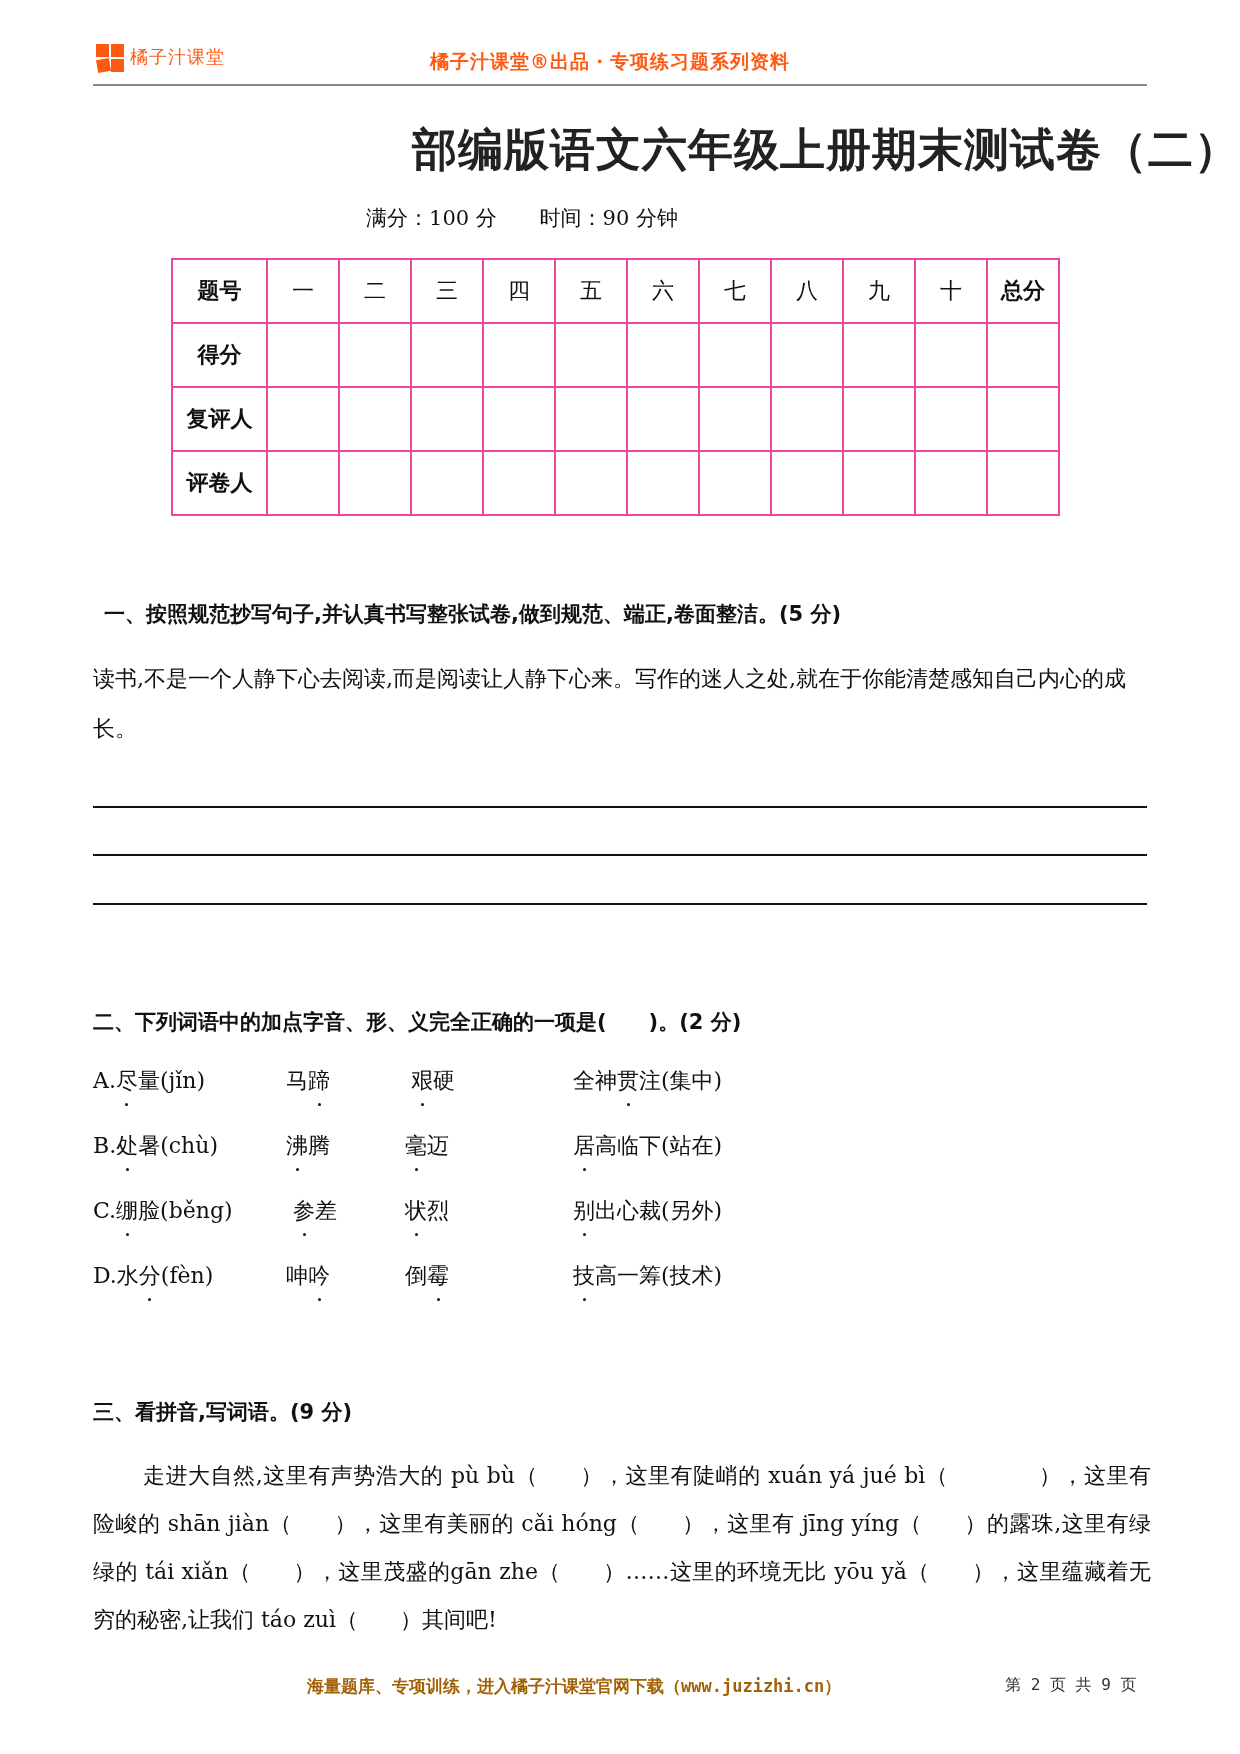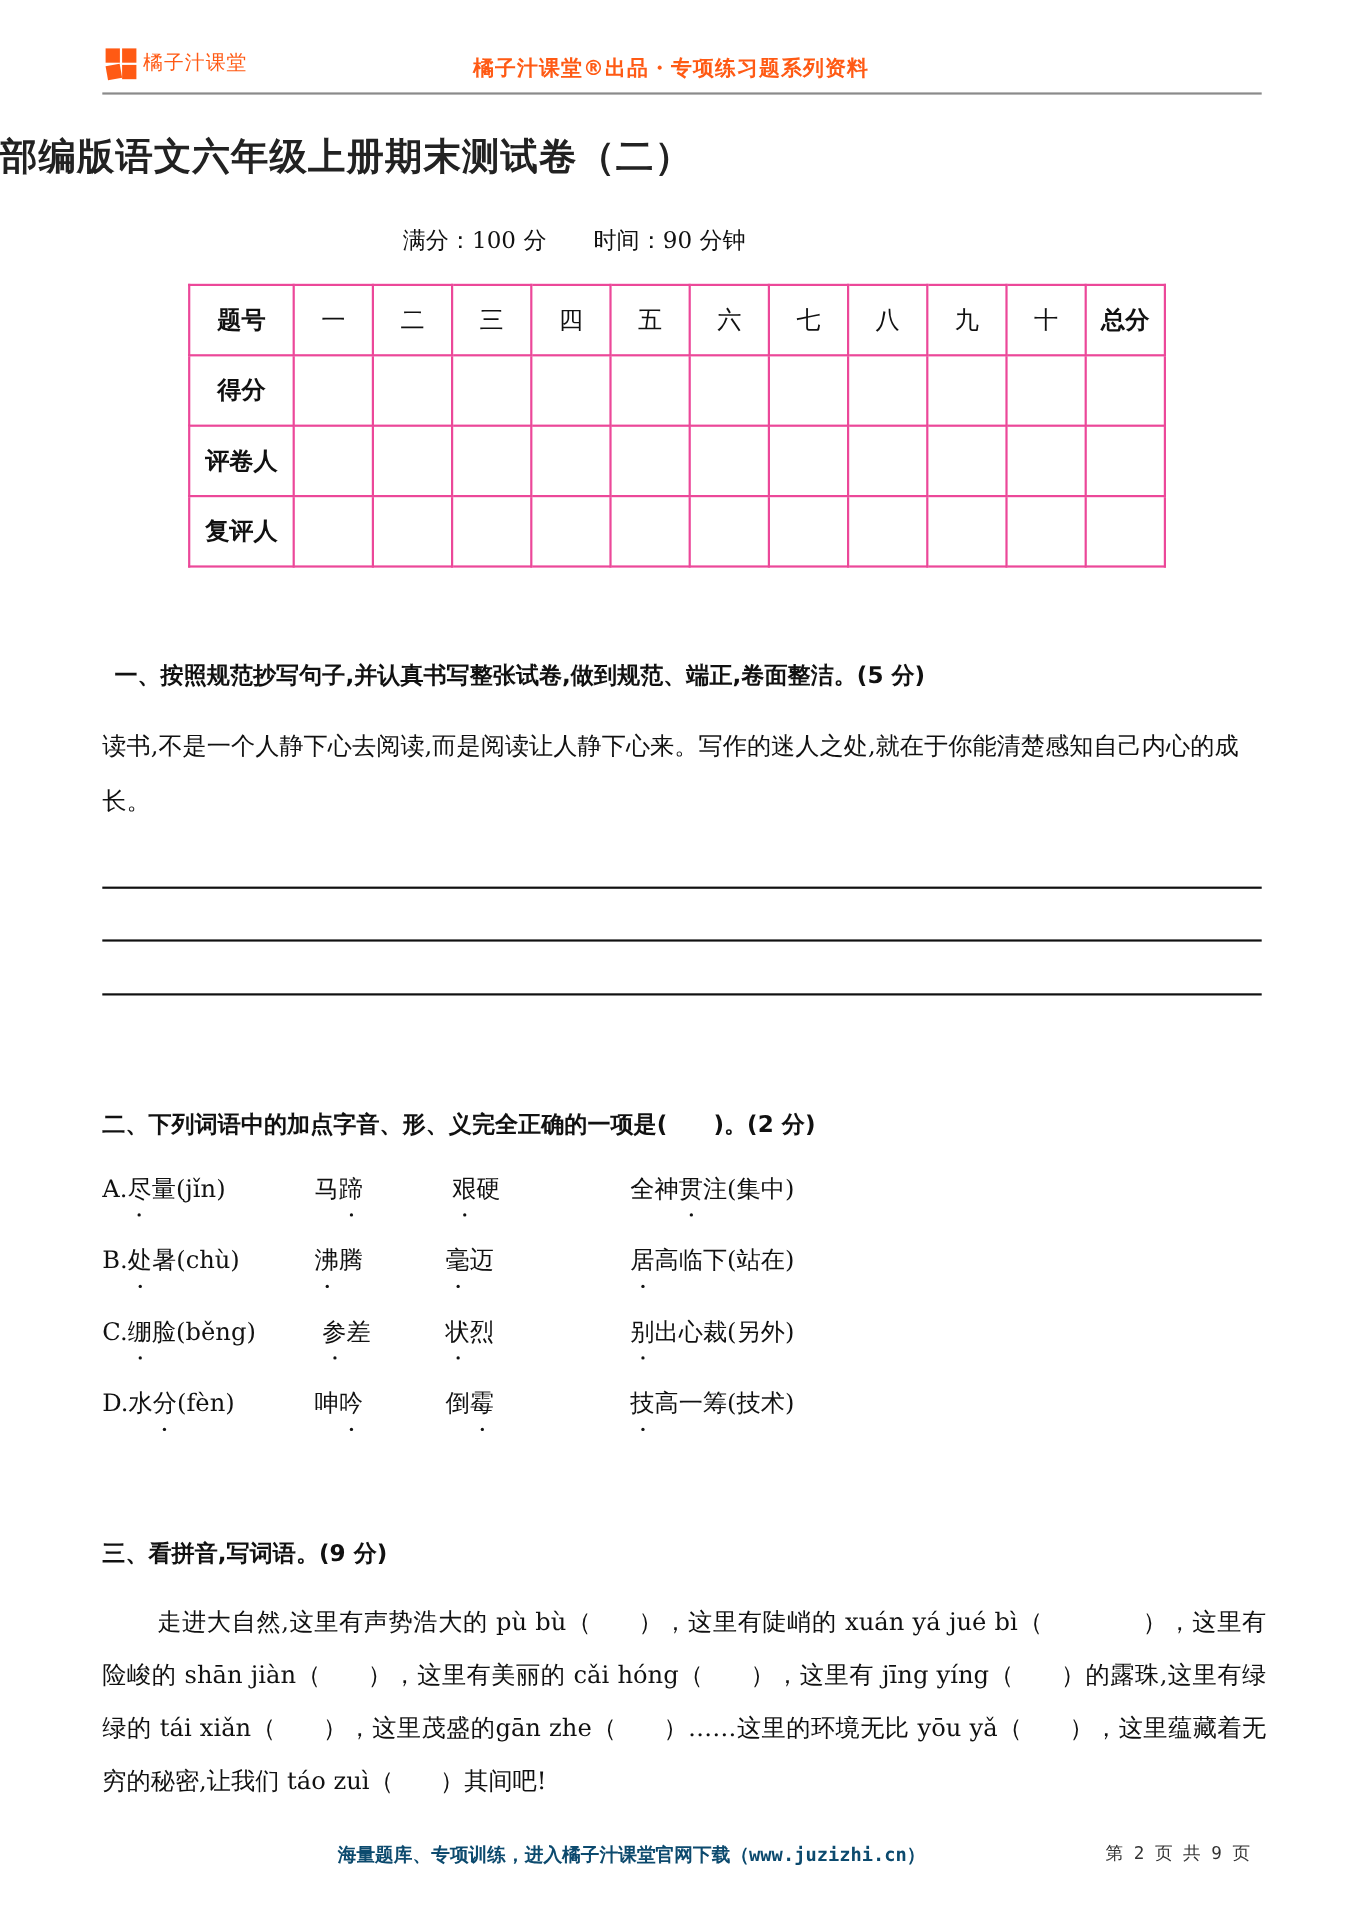--- a/index.html
+++ b/index.html
@@ -11,21 +11,21 @@
   .logo { left: 96px; top: 44px; width: 30px; height: 30px; }
   .logo .sq { position: absolute; width: 13px; height: 13px; background: #ff5a14; }
   .logo .s1 { left: 0; top: 0; }
   .logo .s2 { left: 15px; top: 0; }
   .logo .s3 { left: 1px; top: 15px; transform: rotate(-10deg); }
   .logo .s4 { left: 15px; top: 15px; }
   .brand { left: 130px; top: 45px; font-family: "DejaVu Sans", sans-serif; font-size: 18px; color: #ff5a14; letter-spacing: 1px; }
   .header-title { left: 430px; top: 49px; font-family: "DejaVu Sans", sans-serif; font-size: 19px; color: #ff5a14; font-weight: bold; letter-spacing: 1px; }
   .header-rule { left: 93px; top: 84px; width: 1054px; height: 2px; background: #8a8a8a; }
 
-  .doc-title { left: 0; width: 1240px; top: 120px; text-align: left; font-family: Liberation Sans, sans-serif; font-size: 34px; font-weight: bold; color: #222; letter-spacing: 1px; }
+  .doc-title { left: 0; width: 1240px; top: 120px; text-align: right; font-family: Liberation Sans, sans-serif; font-size: 45px; font-weight: bold; color: #222; letter-spacing: 1px; }
   .doc-meta { left: 0; width: 1044px; top: 204px; text-align: center; font-size: 21px; }
   .doc-meta span { margin: 0 18px; }
 
   
   table.score { position: absolute; left: 171px; top: 258px; border-collapse: collapse; }
   table.score td { border: 2px solid #ec4899; text-align: center; vertical-align: middle; height: 62px; font-size: 22px; font-family: "DejaVu Sans", sans-serif; padding: 0; }
   table.score td.rowhead { width: 93px; font-weight: bold; }
   table.score td.c { width: 70px; }
   table.score td.tot { width: 70px; font-weight: bold; margin-left: 28px; }
 
@@ -39,21 +39,21 @@
   .q2-head { left: 93px; top: 1008px; }
   .opt-row { left: 93px; font-size: 22px; height: 40px; width: 900px; }
   .opt-row .cell { position: absolute; top: 0; white-space: nowrap; }
   .dot { position: relative; display: inline-block; }
   .dot::after { content: ""; position: absolute; left: 50%; bottom: -10px; width: 3px; height: 3px; margin-left: -1.5px; border-radius: 50%; background: #111; }
 
   .q3-head { left: 93px; top: 1398px; }
   .q3-para { left: 93px; top: 1452px; width: 1058px; font-size: 22px; line-height: 48px; text-indent: 50px; text-align: justify; }
   .blank { display: inline-block; }
 
-  .footer-text { left: 307px; top: 1675px; font-family: "DejaVu Sans Mono", monospace; font-size: 17px; font-weight: bold; color: #0c4a6e; }
+  .footer-text { left: 307px; top: 1675px; font-family: "DejaVu Sans Mono", monospace; font-size: 17px; font-weight: bold; color: #a16207; }
   .footer-page { left: 1005px; top: 1675px; font-family: "DejaVu Sans Mono", monospace; font-size: 16px; color: #333; }
 </style>
 </head>
 <body>
 
 <div class="abs logo">
   <div class="sq s1"></div>
     <div class="sq s2"></div>
     <div class="sq s3"></div>
     <div class="sq s4"></div>
@@ -92,35 +92,35 @@
         <td></td>
     <td></td>
         <td></td>
     <td></td>
         <td></td>
     <td></td>
         <td></td>
     <td></td>
   </tr>
   <tr>
-    <td class="rowhead">评卷人</td>
+    <td class="rowhead">复评人</td>
     <td></td>
         <td></td>
     <td></td>
         <td></td>
     <td></td>
         <td></td>
     <td></td>
         <td></td>
     <td></td>
         <td></td>
     <td></td>
   </tr>
   <tr>
-    <td class="rowhead">复评人</td>
+    <td class="rowhead">评卷人</td>
     <td></td>
         <td></td>
     <td></td>
         <td></td>
     <td></td>
         <td></td>
     <td></td>
         <td></td>
     <td></td>
         <td></td>

